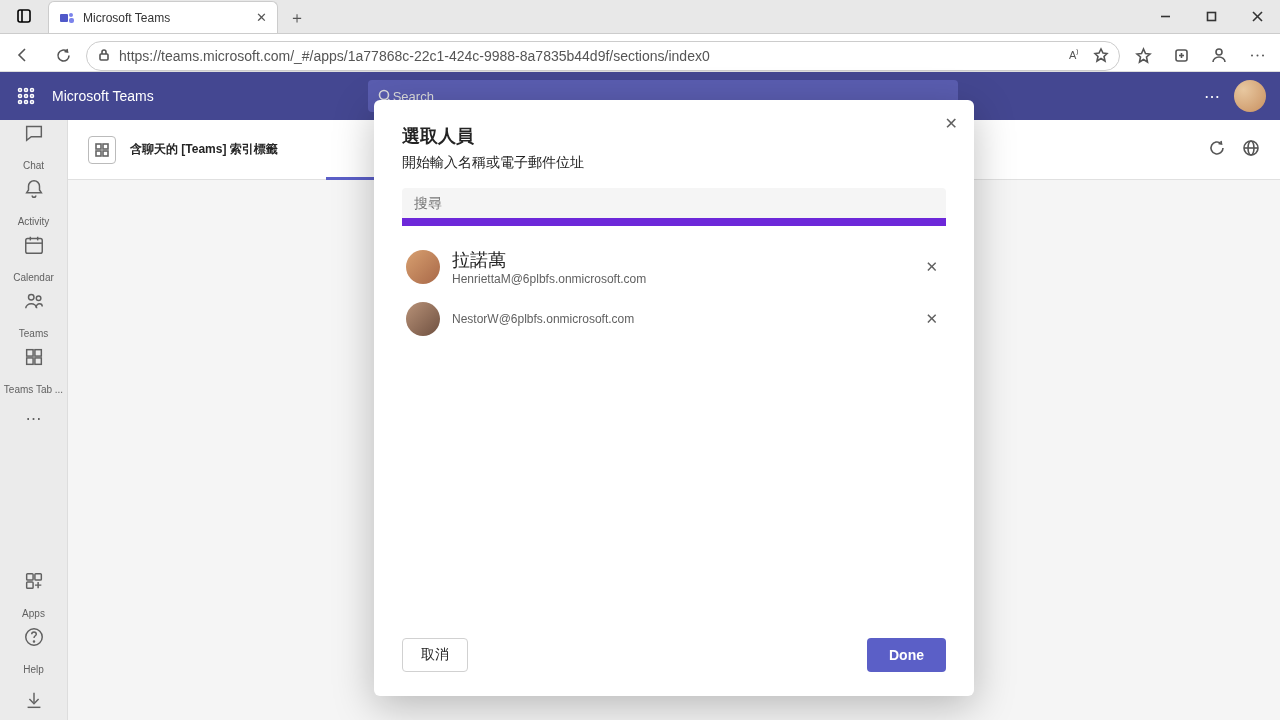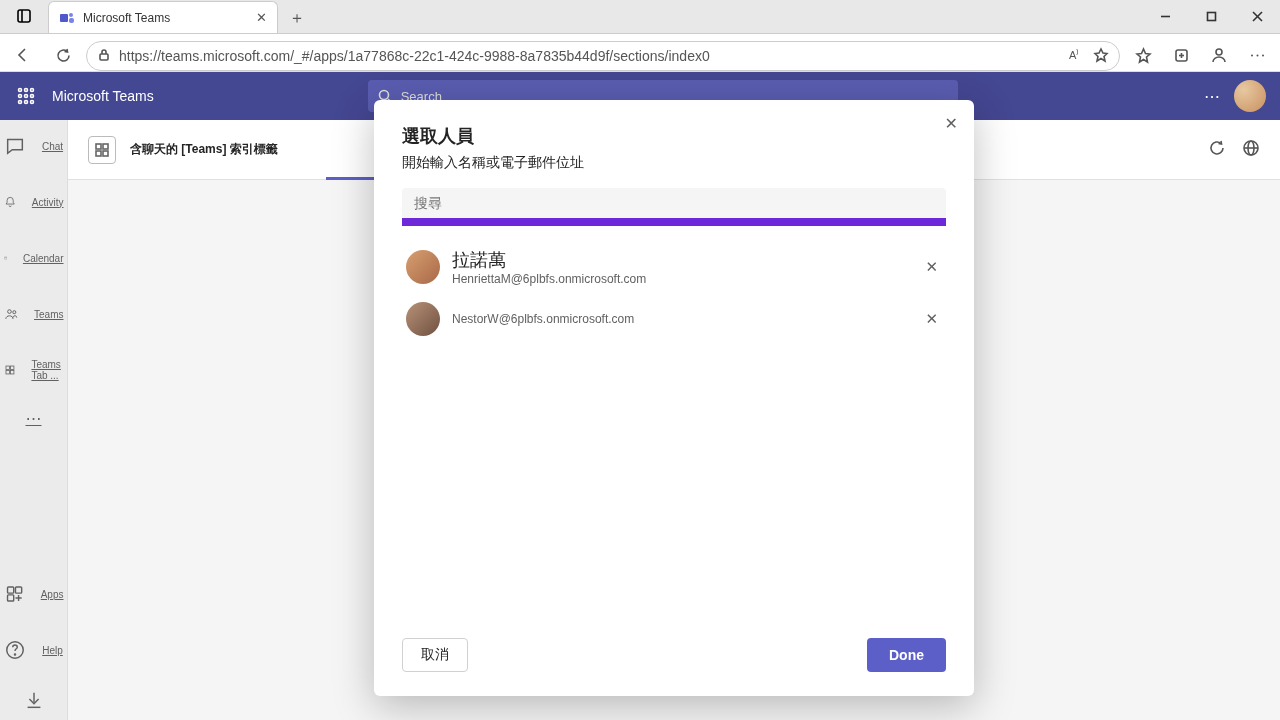--- a/index.html
+++ b/index.html
@@ -21,26 +21,26 @@
 .url-box { flex: 1; height: 30px; border: 1px solid #ccc; border-radius: 15px; display: flex; align-items: center; padding: 0 10px; gap:8px; color:#555; font-size: 14px;}
 .url-box .lock { color:#555; }
 .url-box .urltext { color:#555; flex:1; white-space:nowrap; overflow:hidden; }
 .addr-right { display:flex; gap:4px; }
 
 
 .teams-app { position: relative; height: calc(720px - 72px); background: #f0f0f0; display:flex; }
 .teams-header { position:absolute; top:0; left:0; right:0; height:48px; background:#444791; display:flex; align-items:center; padding:0 14px; gap:14px; z-index:1;}
 .waffle { width:24px; height:24px; color:#fff; display:flex; align-items:center; justify-content:center;}
 .teams-title { color:#fff; font-size:14px; }
-.teams-search { margin-left:200px; width:590px; height:32px; background:#5a5db0; border-radius:4px; display:flex; align-items:center; padding:0 10px; gap:8px; color:#ddd; font-size:13px;}
+.teams-search { margin-left:200px; width:590px; height:32px; background:#5a5db0; border-radius:4px; display:flex; align-items:center; padding:0 10px; color:#ddd; font-size:13px;}
 .teams-header .right { margin-left:auto; display:flex; align-items:center; gap:14px;}
 .teams-header .avatar { width:32px; height:32px; border-radius:50%; background: radial-gradient(circle at 30% 30%, #e8c8a0, #c89060);}
 
 .left-rail { width:68px; background:#ebebeb; padding-top:48px; display:flex; flex-direction:column; align-items:center; gap:4px; border-right:1px solid #ddd; z-index:0;}
-.rail-item { width:60px; height:52px; display:flex; align-items:center; justify-content:center; gap:16px; color:#616161; font-size:10px; border-radius:4px;text-decoration:underline;}
+.rail-item { width:60px; height:52px; display:flex; flex-direction:column; align-items:center; justify-content:center; gap:16px; color:#616161; font-size:10px; border-radius:4px;}
 .rail-item svg { width:22px; height:22px; }
 .rail-item.spacer { flex:1; }
 
 .content { flex:1; padding-top:48px; background:#f5f5f5; position:relative;}
 .page-header { height:60px; display:flex; align-items:center; padding:0 20px; gap:14px; border-bottom:1px solid #e0e0e0; background:#fff;}
 .page-header .icon { width:28px; height:28px; border:1px solid #bbb; border-radius:4px; display:flex; align-items:center; justify-content:center; color:#666;}
 .page-header h1 { font-size:12px; font-weight:600; color:#242424;}
 .page-header .underline { position:absolute; bottom:-1px; left:258px; width:76px; height:3px; background:#5b5fc7;}
 .page-header .actions { margin-left:auto; display:flex; gap:16px; color:#555;}
 

